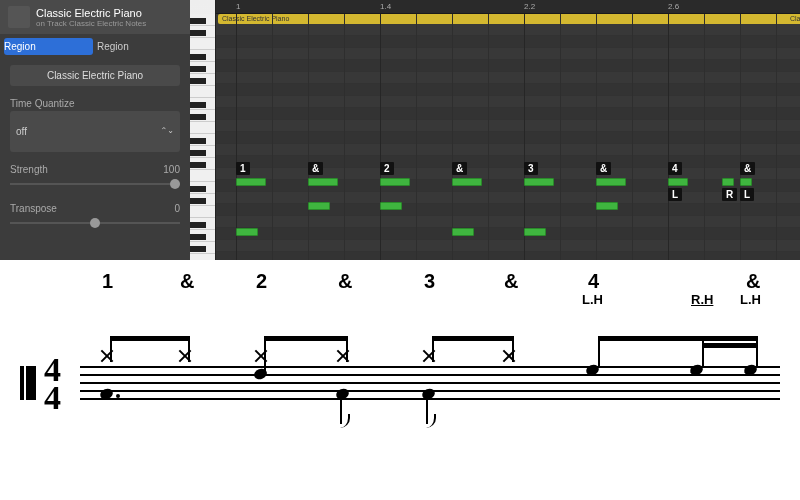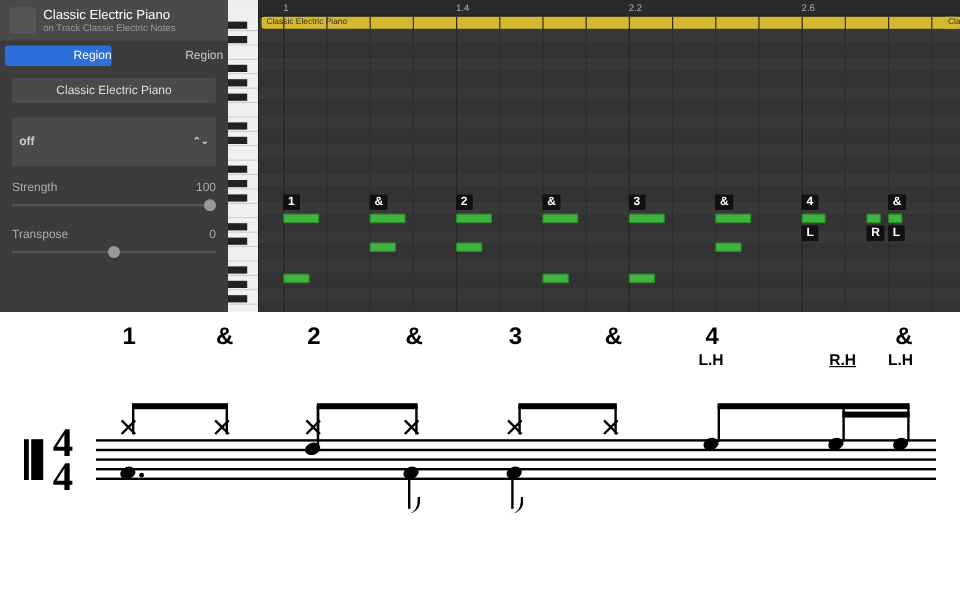--- a/index.html
+++ b/index.html
@@ -6,26 +6,26 @@
   body { font-family: -apple-system, Helvetica, Arial, sans-serif; width: 800px; height: 500px; background: #fff; overflow: hidden; }
   
   .daw { display: flex; height: 260px; background: #2b2b2b; }
   
   .sidebar { width: 190px; background: #3c3c3c; color: #ccc; font-size: 10px; }
   .header { background: #4a4a4a; padding: 6px 8px; display: flex; align-items: center; gap: 6px; }
   .thumb { width: 22px; height: 22px; background: #555; border-radius: 2px; }
   .header-title { color: #fff; font-size: 11px; font-weight: 500; }
   .header-sub { color: #999; font-size: 8px; }
   .tabs { display: flex; padding: 4px; gap: 4px; }
-  .tab { flex: 1; text-align: right; padding: 3px 0; font-size: 10px; border-radius: 3px; color: #ccc; cursor: pointer; }
+  .tab { flex: 1; text-align: left; padding: 3px 0; font-size: 10px; border-radius: 3px; color: #ccc; cursor: pointer; }
   .tab.active { background: #2d6fd8; color: #fff; }
   .region-name { margin: 6px 10px; padding: 5px; background: #4a4a4a; border-radius: 3px; text-align: center; font-size: 10px; color: #ddd; }
   .ctrl { padding: 6px 10px; }
   .ctrl-row { display: flex; justify-content: space-between; font-size: 10px; color: #aaa; margin-bottom: 2px; }
-  .select { background: #4a4a4a; padding: 15px 6px; border-radius: 3px; font-size: 10px; color: #ccc; display: flex; justify-content: space-between; cursor: pointer; font-weight: bold; }
+  .select { background: #4a4a4a; padding: 15px 6px; border-radius: 3px; font-size: 10px; color: #ccc; display: flex; justify-content: space-between; cursor: pointer; }
   .chev { font-size: 8px; }
   .slider { position: relative; height: 14px; margin-top: 2px; }
   .track-line { position: absolute; top: 6px; left: 0; right: 0; height: 2px; background: #555; }
   .knob { position: absolute; top: 2px; width: 10px; height: 10px; border-radius: 50%; background: #999; cursor: pointer; }
   
   .editor { flex: 1; display: flex; background: #333; position: relative; }
   .piano { width: 26px; background: linear-gradient(#eee,#f5f5f5); position: relative; border-right: 1px solid #222; }
   .wkey { position: absolute; left: 0; right: 0; background: #f0f0f0; border-bottom: 1px solid #ccc; height: 12px; }
   .bkey { position: absolute; left: 0; width: 16px; height: 6px; background: #222; z-index: 2; }
   .oct { position: absolute; right: 2px; font-size: 7px; color: #555; }
@@ -77,20 +77,23 @@
         <div class="header-title">Classic Electric Piano</div>
         <div class="header-sub">on Track Classic Electric Notes</div>
       </div>
     </div>
     <div class="tabs">
       <div class="tab active">Region</div>
       <div class="tab">Region</div>
     </div>
     <div class="region-name">Classic Electric Piano</div>
     <div class="ctrl">
+      <div class="ctrl-row">
+          <span>Time Quantize</span>
+        </div>
       <div class="select">
         <span>off</span>
         <span class="chev">⌃⌄</span>
       </div>
     </div>
     <div class="ctrl">
       <div class="ctrl-row">
         <span>Strength</span>
         <span>100</span>
       </div>

